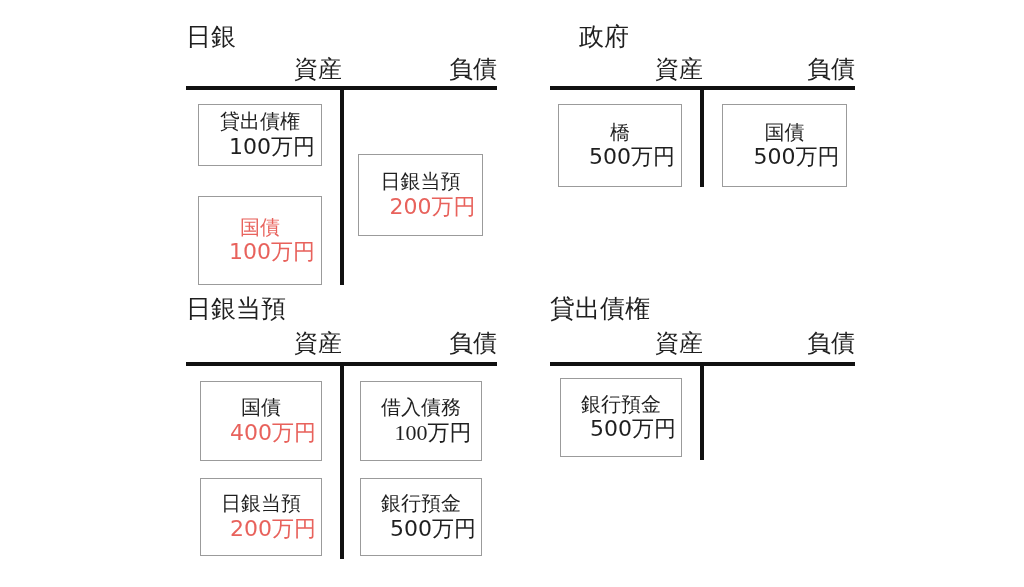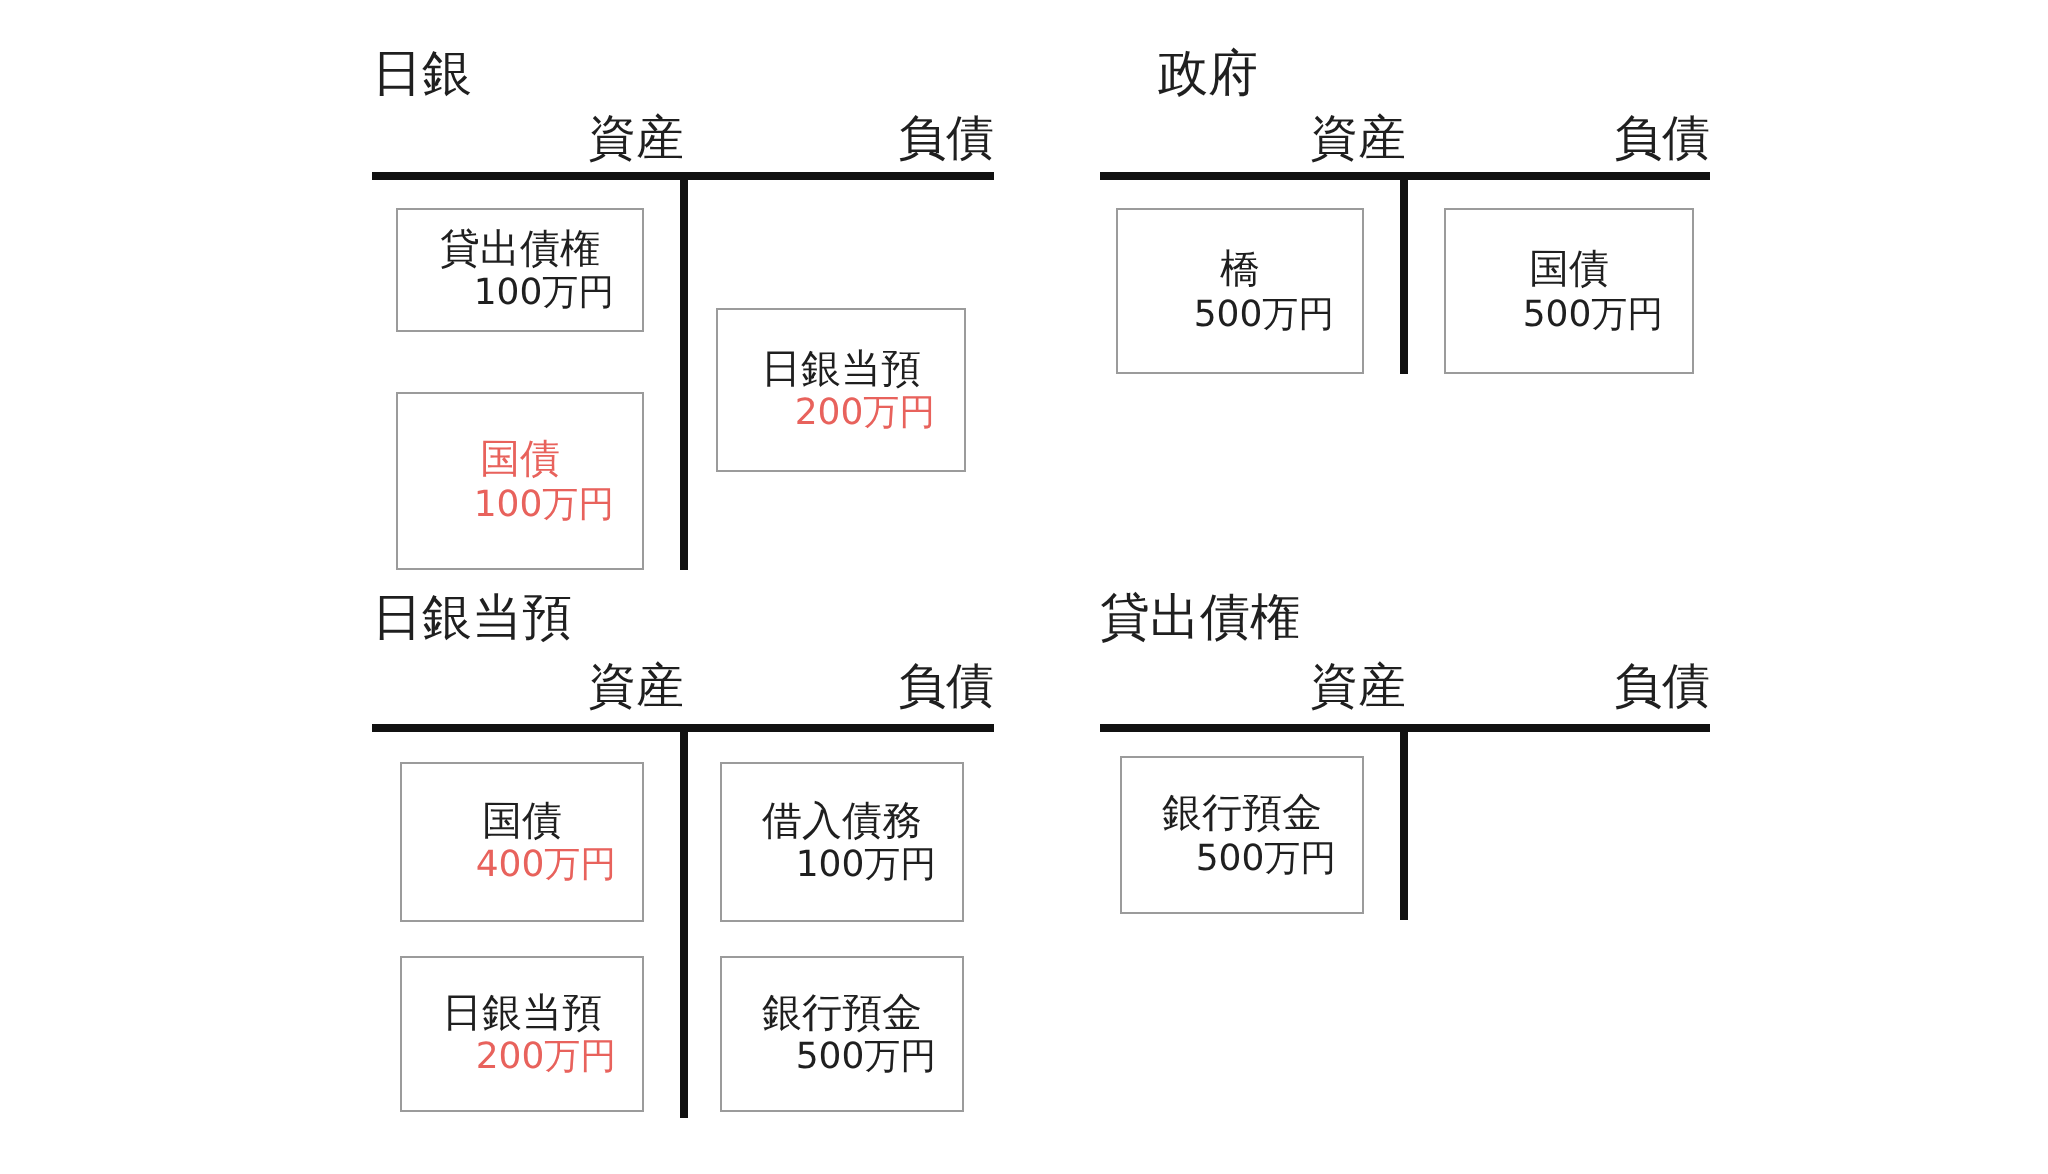--- a/index.html
+++ b/index.html
@@ -54,21 +54,21 @@
     align-items:center;
     justify-content:center;
     gap:2px;
   }
   .item-label{
     font-size:20px;
     line-height:1.12;
     white-space:nowrap;
   }
   .item-amount{
-    font-size:18px;
+    font-size:22px;
     line-height:1.12;
     white-space:nowrap;
     margin-left:24px;
   }
   .red{color:#e8625c;}
   .black{color:#1f1f1f;}
 </style>
 </head>
 <body>
 
@@ -120,21 +120,21 @@
 
   <div class="item-box" style="left:200px;top:381px;width:122px;height:80px;">
     <span class="item-label black">国債</span>
     <span class="item-amount red">400万円</span>
   </div>
   <div class="item-box" style="left:200px;top:478px;width:122px;height:78px;">
     <span class="item-label black">日銀当預</span>
     <span class="item-amount red">200万円</span>
   </div>
 
-  <div class="item-box" style="left:360px;top:381px;width:122px;height:80px;">
+  <div class="item-box" style="left:360px;top:381px;width:122px;height:80px;font-family:Liberation Serif, serif;">
     <span class="item-label black">借入債務</span>
     <span class="item-amount black">100万円</span>
   </div>
   <div class="item-box" style="left:360px;top:478px;width:122px;height:78px;">
     <span class="item-label black">銀行預金</span>
     <span class="item-amount black">500万円</span>
   </div>
 </div>
 
 <div class="sheet">

